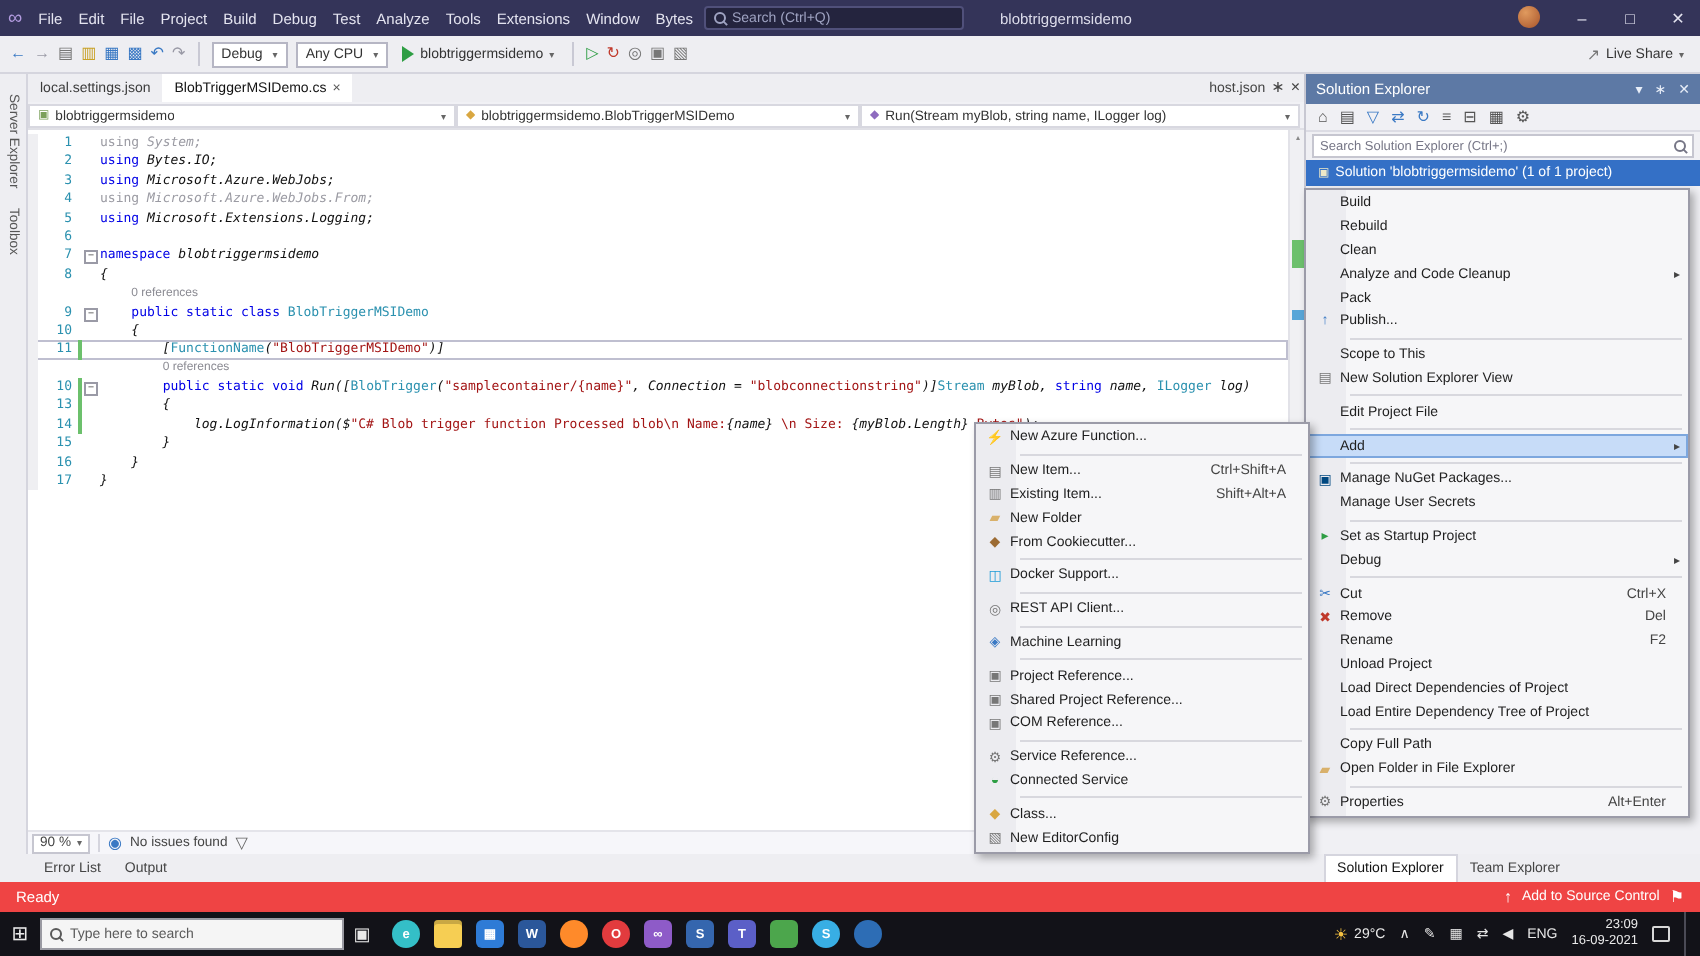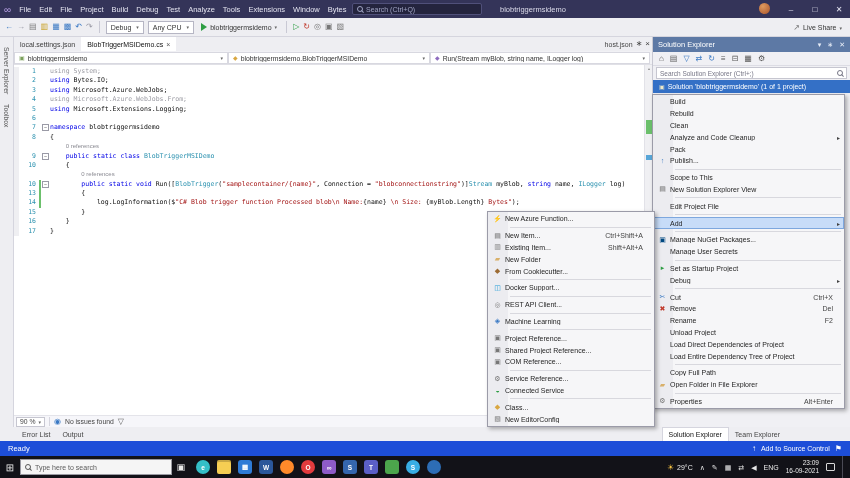--- a/index.html
+++ b/index.html
@@ -67,21 +67,21 @@
   .code-row.current{box-shadow:inset 0 0 0 1px #BFBFD0;}
   .bp-margin{width:5px;height:100%;background:#EFEFF2;flex:none;}
   .line-num{width:20px;text-align:right;color:#2B91AF;padding-right:3px;flex:none;
             font-family:"DejaVu Sans Mono",monospace;}
   .chg{width:2px;height:100%;flex:none;}
   .chg.on{background:#6CC06C;}
   .fold{width:9px;flex:none;text-align:center;}
   .fold-box{display:inline-block;width:7px;height:7px;border:1px solid #9A9AA6;background:#FFF;
             font-size:5px;line-height:5px;color:#555;text-align:center;}
   .segs{white-space:pre;flex:none;}
-  .tok-k{color:#0000E6;}.tok-t{color:#2B91AF;}.tok-s{color:#A31515;}.tok-p{color:#111;}
+  .tok-k{color:#0000E6;}.tok-t{color:#2B91AF;}.tok-s{color:#A31515;}.tok-p{color:#111;font-style:italic;}
   .dim .tok-k,.dim .tok-t,.dim .tok-s,.dim .tok-p{color:#9B9BA3;}
   .lens-text{color:#8A8A92;font-size:6px;font-family:"Liberation Sans",sans-serif;}
 
   .v-scroll{position:absolute;right:0;top:28px;width:8px;bottom:12px;background:#F0F0F3;
             border-left:1px solid #E2E2E8;}
   .sb-arrow{position:absolute;left:0;width:8px;text-align:center;font-size:4px;color:#888;}
   .sb-mark{position:absolute;left:1px;width:6px;}
 
   .zoomrow{position:absolute;left:0;bottom:0;height:12px;right:0;background:#F6F6FA;
            border-top:1px solid #E4E4EA;display:flex;align-items:center;font-size:6.8px;
@@ -122,21 +122,21 @@
   .menu-item{display:flex;align-items:center;height:11.8px;padding:0 4px 0 2px;font-size:7px;
              color:#1E1E1E;white-space:nowrap;}
   .menu-item.highlight{background:#C7DCF8;box-shadow:inset 0 0 0 1px #7DA7DE;}
   .mi-icon{width:15px;text-align:center;font-size:7px;flex:none;}
   .mi-label{flex:1;overflow:hidden;text-overflow:ellipsis;}
   .mi-short{color:#444;margin-left:8px;}
   .mi-arrow{width:7px;text-align:right;color:#444;font-size:6px;}
   .menu-sep{height:1px;background:#D8D8DE;margin:2px 3px 2px 22px;}
 
   
-  .statusbar{position:absolute;left:0;top:441px;width:850px;height:15px;background:#1d4ed8;
+  .statusbar{position:absolute;left:0;top:441px;width:850px;height:15px;background:#ef4444;
              color:#FFF;display:flex;align-items:center;font-size:7.5px;}
   .sb-left{margin-left:8px;}
   .sb-right{margin-left:auto;display:flex;align-items:center;gap:5px;margin-right:8px;font-size:7px;}
 
   
   .taskbar{position:absolute;left:0;top:456px;width:850px;height:22px;background:#121218;
            display:flex;align-items:center;color:#EAEAEA;}
   .start{width:20px;text-align:center;font-size:10px;color:#EAEAEA;}
   .tsearch{width:152px;height:16px;background:#F5F5F5;border:1px solid #9A9AA2;display:flex;
            align-items:center;gap:4px;padding:0 4px;color:#5A5A5A;font-size:7px;}
@@ -339,20 +339,27 @@
           <span class="fold"><span class="fold-box">−</span></span>
           <span class="segs"><span class="tok-p">    </span><span class="tok-k">public static class</span><span class="tok-t"> BlobTriggerMSIDemo</span></span>
         </div>
         <div class="code-row">
           <span class="bp-margin"></span>
           <span class="line-num">10</span>
           <span class="chg"></span>
           <span class="fold"></span>
           <span class="segs"><span class="tok-p">    {</span></span>
         </div>
+        <div class="code-row current">
+          <span class="bp-margin"></span>
+          <span class="line-num">11</span>
+          <span class="chg on"></span>
+          <span class="fold"></span>
+          <span class="segs"><span class="tok-p">        [</span><span class="tok-t">FunctionName</span><span class="tok-p">(</span><span class="tok-s">"BlobTriggerMSIDemo"</span><span class="tok-p">)]</span></span>
+        </div>
         <div class="code-row">
           <span class="bp-margin"></span>
           <span class="line-num"></span>
           <span class="chg"></span>
           <span class="fold"></span>
           <span class="segs">        <span class="lens-text">0 references</span></span>
         </div>
         <div class="code-row">
           <span class="bp-margin"></span>
           <span class="line-num">10</span>

